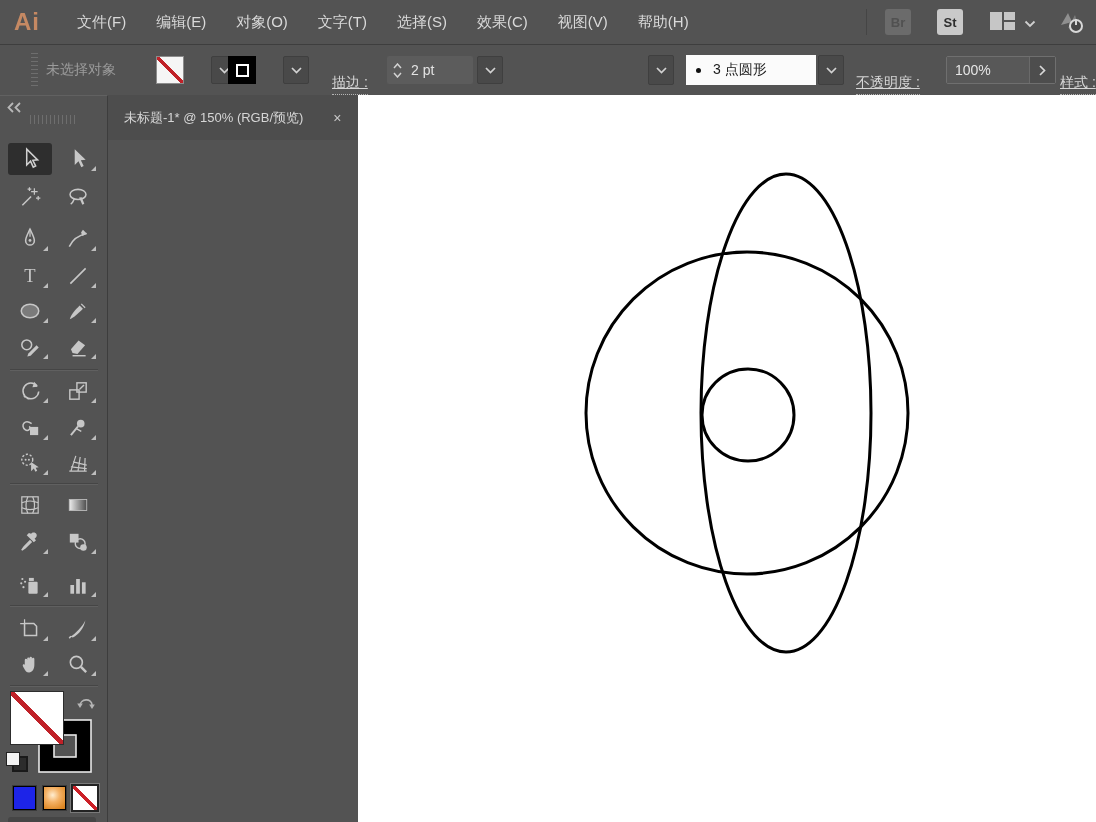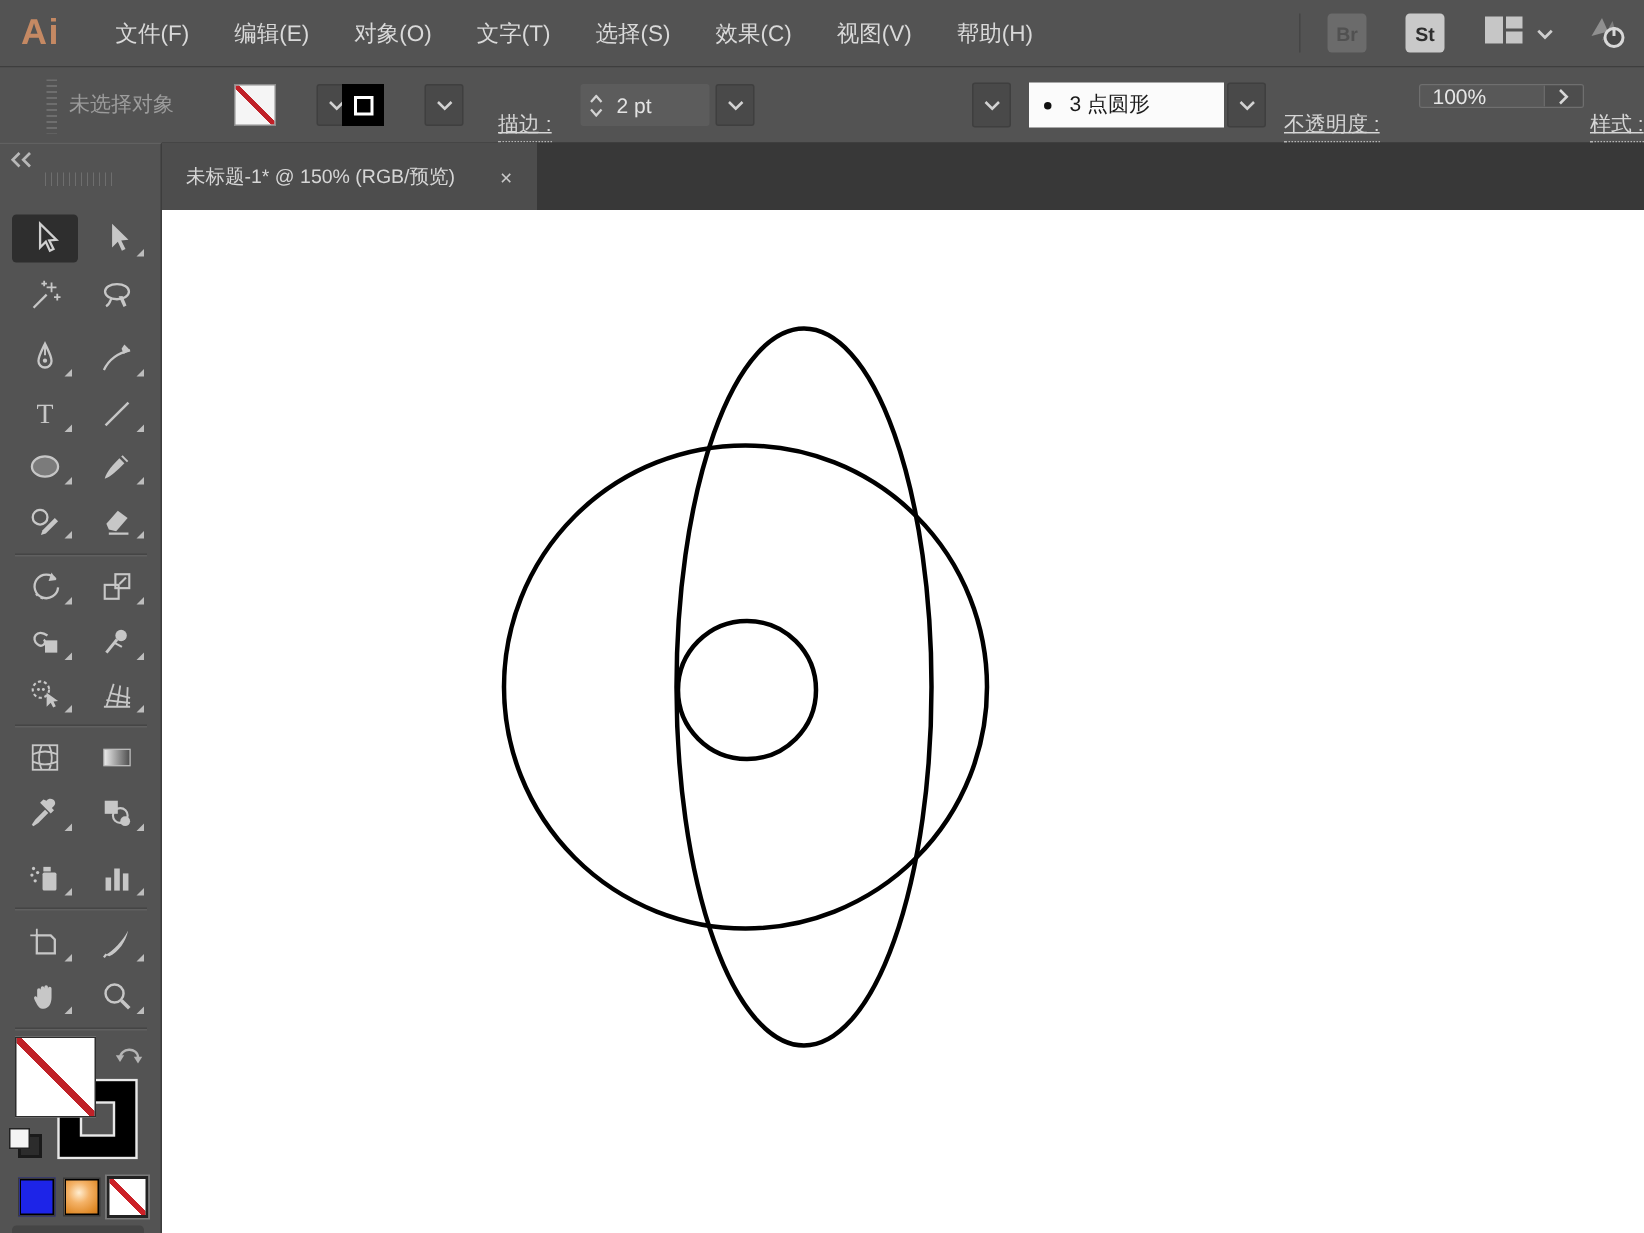--- a/index.html
+++ b/index.html
@@ -44,28 +44,28 @@
   .underlink{border-bottom:1px dotted #b5b5b5;padding-bottom:2px;}
   .cb-label{top:0;height:50px;display:flex;align-items:flex-end;text-decoration:underline;}
   .stepgroup{left:363px;top:11px;height:28px;display:flex;background:#5c5c5c;border-radius:2px;}
   .spinner{width:20px;display:flex;flex-direction:column;align-items:center;justify-content:center;gap:3px;}
   .stepval{width:62px;display:flex;align-items:center;padding-left:4px;color:#e3e3e3;}
   .whitebox{background:#fbfbfb;color:#1a1a1a;display:flex;align-items:center;box-sizing:border-box;}
   .profilebox{left:492px;top:10px;width:130px;height:30px;padding:0 8px;}
   .profile-line{width:66px;height:3px;background:#111;margin-right:9px;}
   .brushbox{left:662px;top:10px;width:130px;height:30px;padding:0 10px;}
   .brush-dot{width:5px;height:5px;border-radius:50%;background:#111;margin-right:12px;}
-  .opgroup{left:922px;top:11px;height:16px;display:flex;border:1px solid #6f6f6f;border-radius:2px;box-sizing:border-box;}
+  .opgroup{left:922px;top:11px;height:28px;display:flex;border:1px solid #6f6f6f;border-radius:2px;box-sizing:border-box;}
   .opfield{width:74px;background:#585858;display:flex;align-items:center;padding-left:8px;color:#e6e6e6;}
   .oparrow{width:25px;background:#4d4d4d;border-left:1px solid #6a6a6a;display:flex;align-items:center;justify-content:center;}
   
   .main{position:absolute;left:0;top:95px;width:1096px;height:727px;display:flex;}
   .toolpanel{position:relative;width:108px;height:727px;background:#535353;border-right:1px solid #3d3d3d;
     box-sizing:border-box;border-top:1px solid #616161;flex:none;}
-  .rightcol{flex:1;display:flex;flex-direction:column;min-width:0;}
+  .rightcol{flex:1;display:flex;flex-direction:row;min-width:0;}
   .tabstrip{height:45px;background:#383838;display:flex;align-items:stretch;}
   .doc-tab{background:#4d4d4d;display:flex;align-items:center;padding:0 16px;color:#d6d6d6;font-size:13px;}
   .doc-tab .close{margin-left:30px;color:#c9c9c9;font-size:14px;}
   .canvas{flex:1;background:#ffffff;position:relative;}
   .canvas svg{position:absolute;left:0;top:0;}
   
   .collapse{position:absolute;left:6px;top:3px;}
   .panelgrip{position:absolute;left:30px;top:19px;width:46px;height:9px;
     background:repeating-linear-gradient(to right,#6e6e6e 0 1px,transparent 1px 4px);}
   .tool{position:absolute;width:44px;height:32px;display:flex;align-items:center;justify-content:center;}

